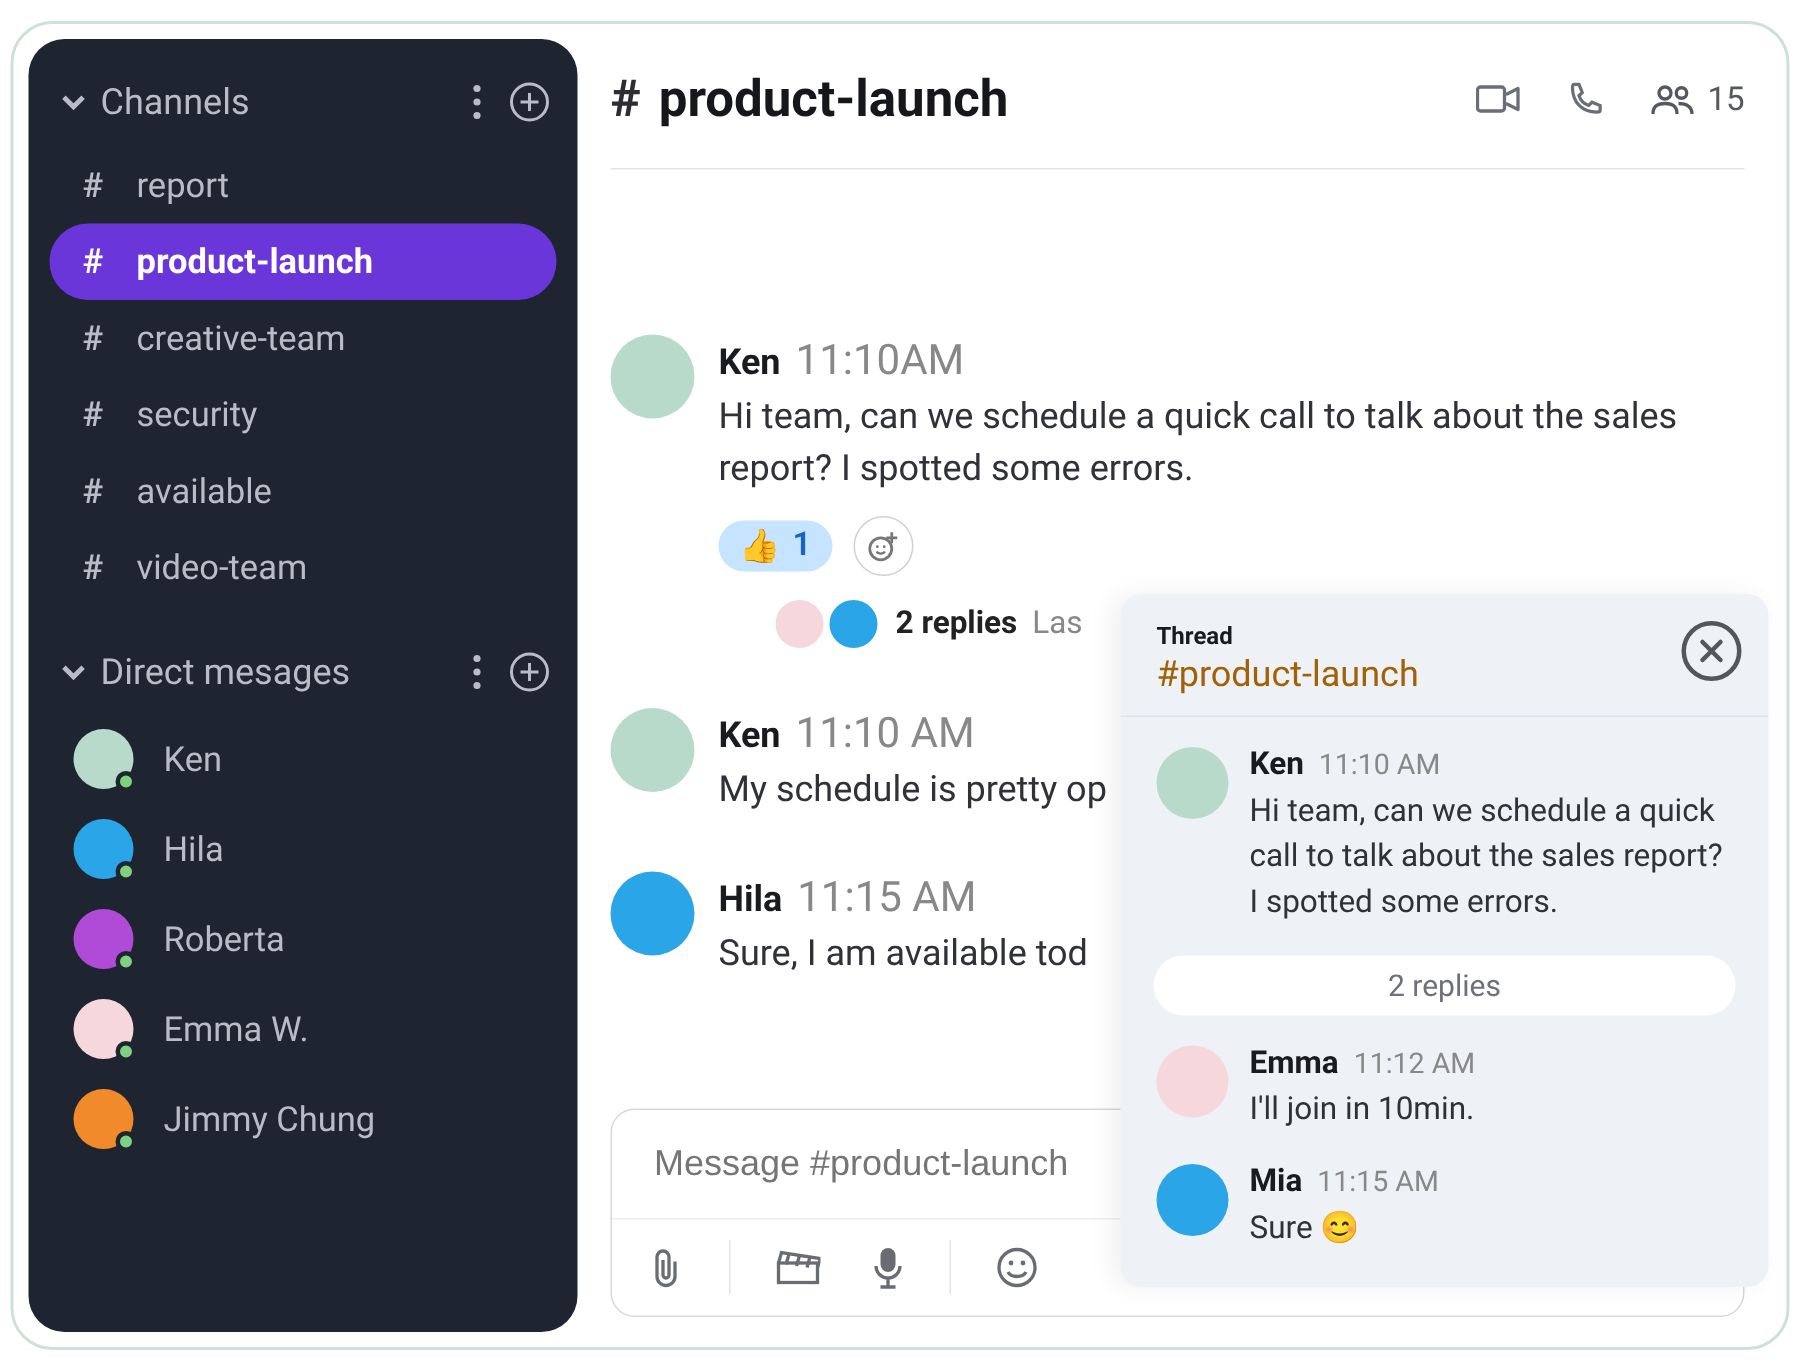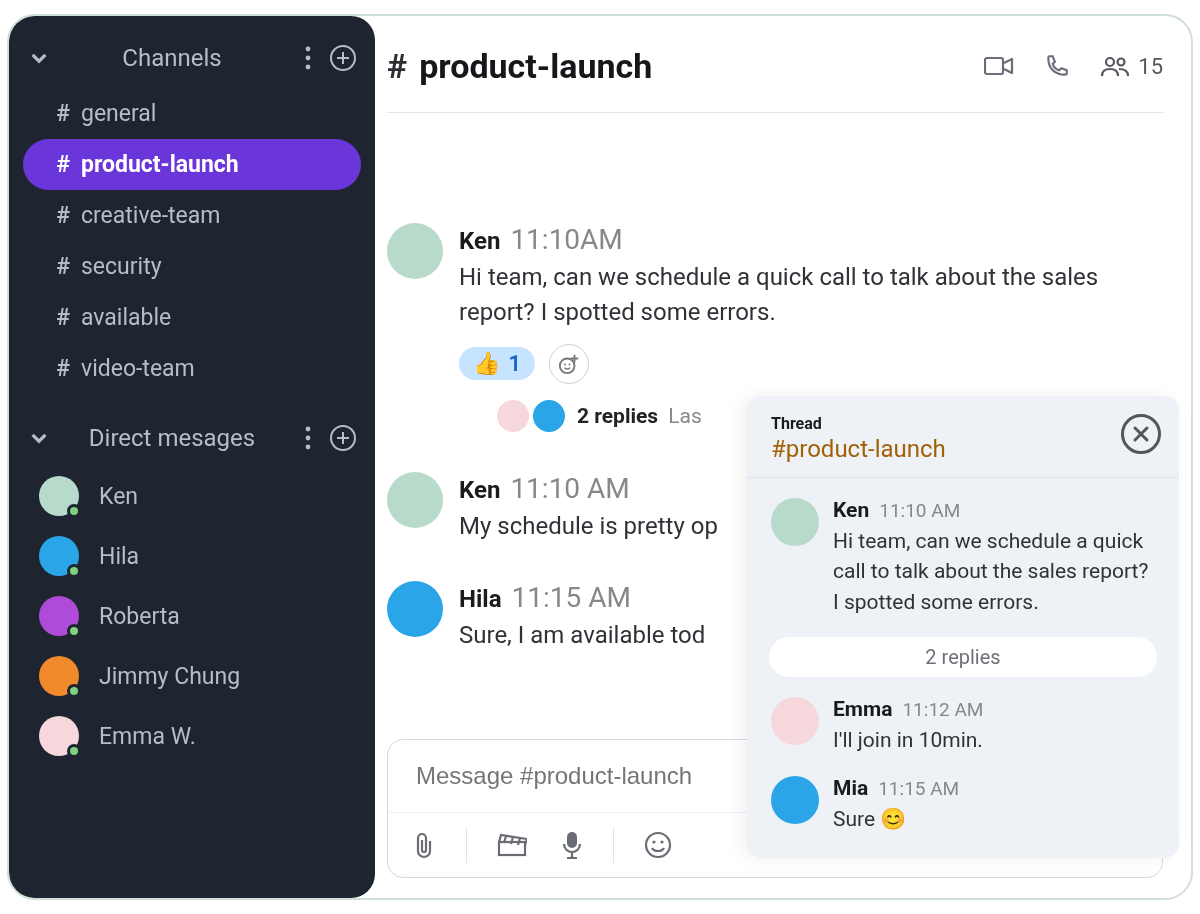--- a/index.html
+++ b/index.html
@@ -19,25 +19,25 @@
     display: flex;
     overflow: hidden;
     position: relative;
     background: #fff;
   }
   
   .sidebar {
     width: 366px;
     background: #1f2530;
     border-radius: 24px;
+    margin: 10px;
     padding: 18px 0 28px 0;
     color: #b7bcc6;
     overflow: hidden;
     flex-shrink: 0;
-    text-align: center;
   }
   .section-header {
     display: flex;
     align-items: center;
     padding: 10px 18px 10px 22px;
     font-size: 24px;
   }
   .section-header .chev { margin-right: 10px; color:#b7bcc6; }
   .section-header .title { flex: 1; color:#b7bcc6; }
   .section-header .dots, .section-header .plus {
@@ -193,21 +193,21 @@
       <span class="plus">
         <svg width="28" height="28" viewBox="0 0 28 28">
             <circle cx="14" cy="14" r="12" fill="none" stroke="currentColor" stroke-width="2"></circle>
             <path d="M14 8 V20 M8 14 H20" stroke="currentColor" stroke-width="2"></path>
           </svg>
       </span>
     </div>
     <div class="channel-list">
       <div class="channel-item">
           <span class="hash">#</span>
-          <span>general</span>
+          <span>report</span>
         </div>
       <div class="channel-item active">
           <span class="hash">#</span>
           <span>product-launch</span>
         </div>
       <div class="channel-item">
           <span class="hash">#</span>
           <span>creative-team</span>
         </div>
       <div class="channel-item">
@@ -262,31 +262,31 @@
         </div>
       <div class="dm-item">
           <span class="avatar-wrap">
             <span class="avatar" style="background:#b04bd8"></span>
             <span class="presence"></span>
           </span>
           <span>Roberta</span>
         </div>
       <div class="dm-item">
           <span class="avatar-wrap">
+            <span class="avatar" style="background:#f5d7dc"></span>
+            <span class="presence"></span>
+          </span>
+          <span>Emma W.</span>
+        </div>
+      <div class="dm-item">
+          <span class="avatar-wrap">
             <span class="avatar" style="background:#f08a2b"></span>
             <span class="presence"></span>
           </span>
           <span>Jimmy Chung</span>
-        </div>
-      <div class="dm-item">
-          <span class="avatar-wrap">
-            <span class="avatar" style="background:#f5d7dc"></span>
-            <span class="presence"></span>
-          </span>
-          <span>Emma W.</span>
         </div>
     </div>
   </div>
 
   <div class="main">
     <div class="header">
       <div class="header-title">
         <span class="hash-big">#</span>
         <span>product-launch</span>
       </div>

